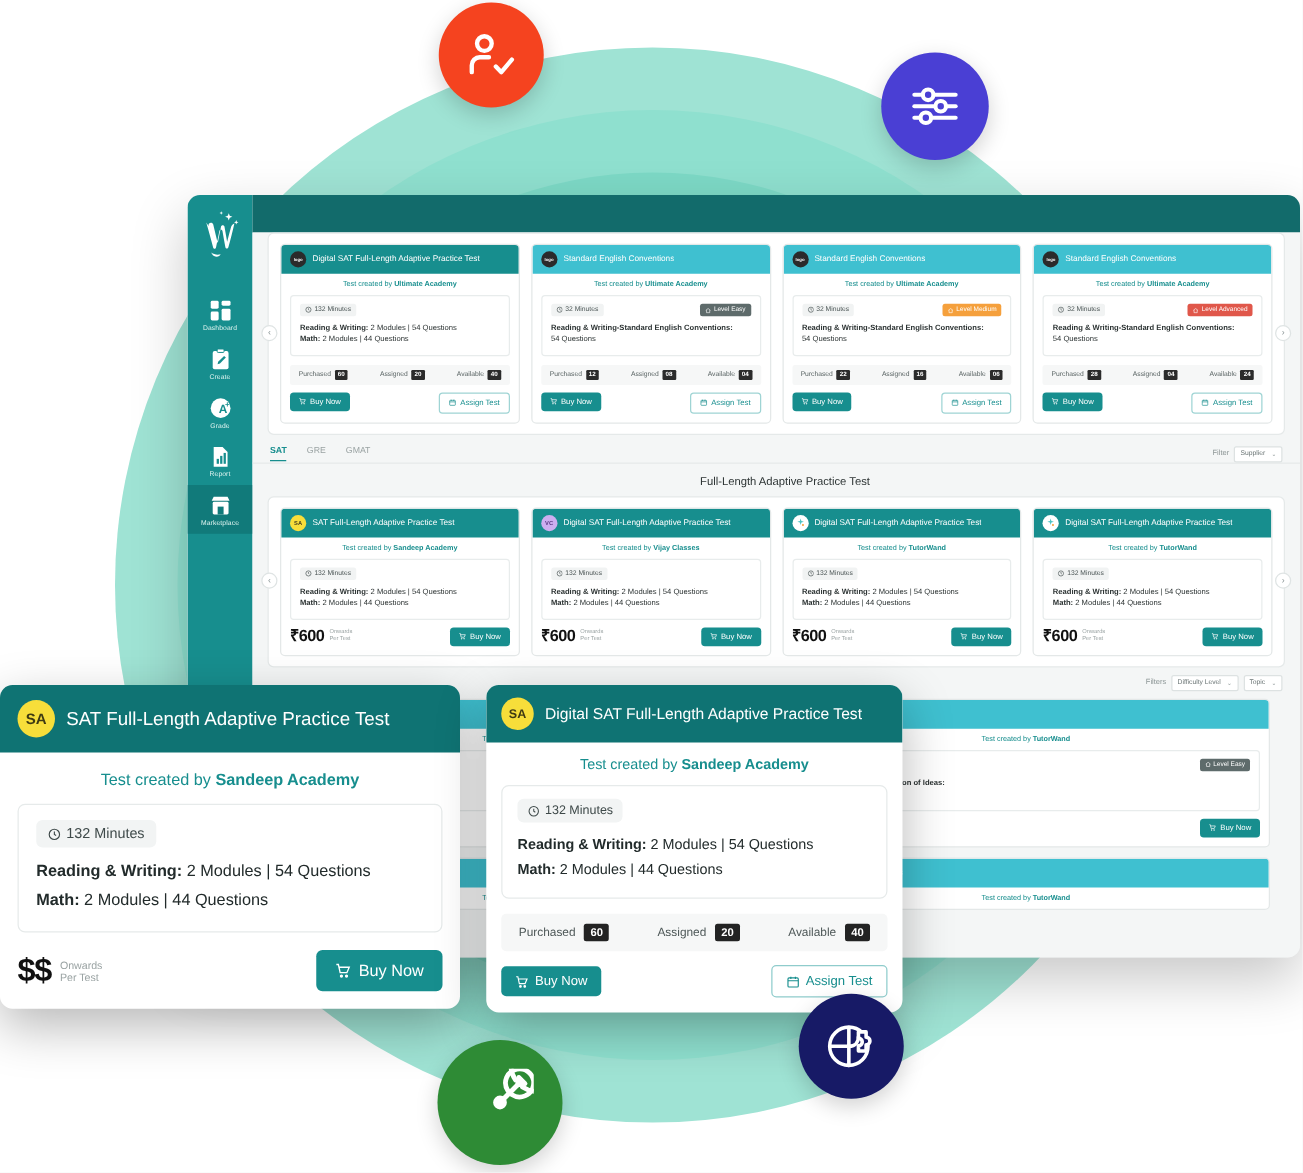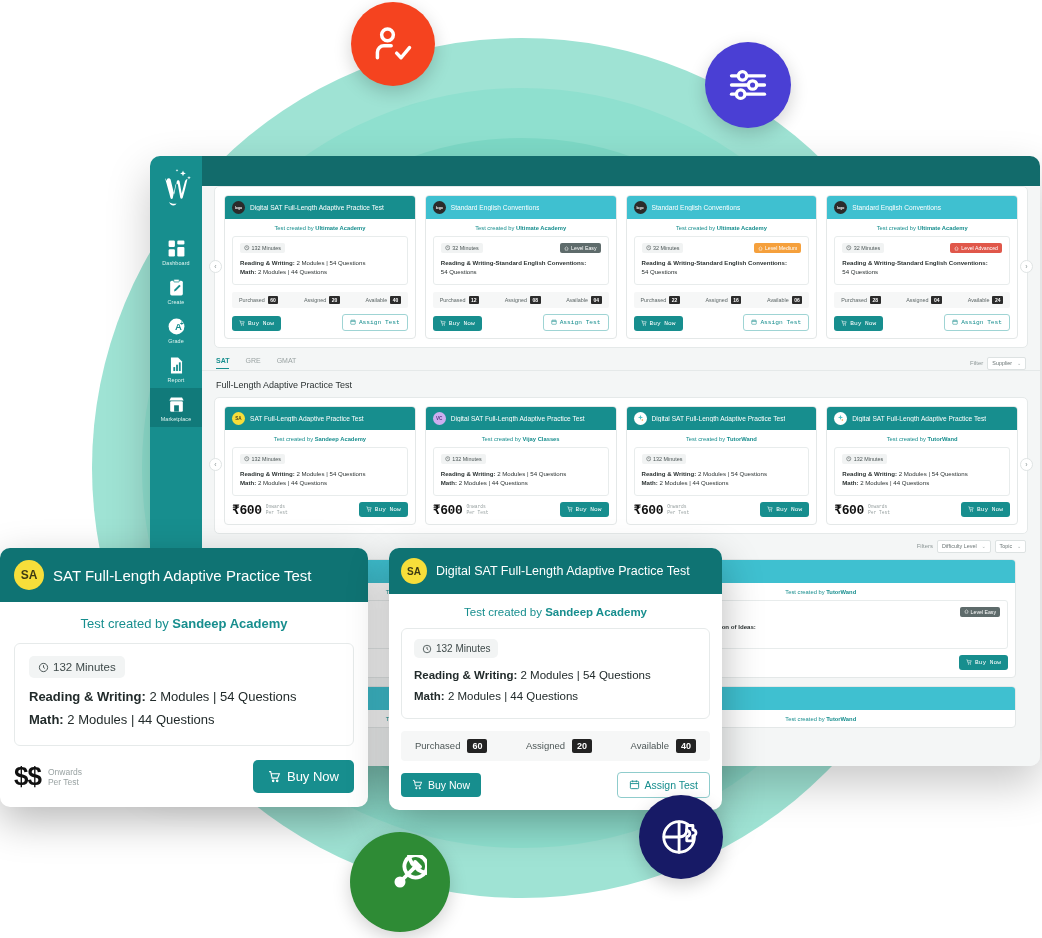--- a/index.html
+++ b/index.html
@@ -96,22 +96,22 @@
   .chip-level.advanced { background:#e0574a; }
   .info-line { font-size:6.1px; color:#2c3333; line-height:1.55; }
   .info-line b { font-weight:700; }
 
   .tcard-stats { display:flex; justify-content:space-between; background:#f6f7f7;
                  margin:7px 7px 0; padding:4px 7px; border-radius:2px; }
   .stat { font-size:5.4px; color:#5c6666; display:flex; align-items:center; gap:3px; }
   .stat .num { background:#2b2b2b; color:#fff; border-radius:1px; padding:1px 2.5px;
                font-size:5px; font-weight:700; }
 
-  .tcard-foot { display:flex; align-items:flex-end; justify-content:space-between;
-                padding:6px 7px 7px; margin-top:auto;font-family:Liberation Mono, monospace; }
+  .tcard-foot { display:flex; align-items:flex-start; justify-content:space-between;
+                padding:6px 7px 7px; margin-top:auto; }
   .btn-buy { background:#178e8e; color:#fff; border:none; border-radius:3px;
              padding:4px 7px; font-size:6.2px; display:inline-flex; align-items:center;
              gap:3px; cursor:pointer; font-family:inherit; }
   .btn-assign { background:#fff; color:#178e8e; border:1px solid #9fd4d4; border-radius:3px;
                 padding:4px 7px; font-size:6.2px; display:inline-flex; align-items:center;
                 gap:3px; cursor:pointer; font-family:inherit; }
   .price { display:flex; align-items:flex-end; gap:4px; }
   .price-amt { font-size:13px; font-weight:700; color:#111; letter-spacing:-.4px; line-height:1; }
   .price-sub { font-size:4.6px; color:#9aa3a3; line-height:1.25; padding-bottom:1px; }
 
@@ -122,21 +122,21 @@
   .tab { font-size:7px; color:#9aa3a3; padding-bottom:4px; cursor:pointer; }
   .tab.active { color:#178e8e; font-weight:700; border-bottom:1.6px solid #178e8e; }
   .filter-group { display:flex; align-items:center; gap:4px; }
   .filter-label { font-size:6px; color:#8d9797; }
   .select-box { border:1px solid #dde2e2; background:#fff; border-radius:2px;
                 padding:2.5px 4px; font-size:5.4px; color:#6b7575; display:flex;
                 align-items:center; gap:5px; cursor:pointer; }
   .select-box .chev { font-size:4.6px; color:#9aa3a3; }
   .tabs-divider { height:1px; background:#e5e9e9; margin:0; }
 
-  .sub-title { font-size:9px; color:#2c3333; padding:9px 0 7px 14px; }
+  .sub-title { font-size:9px; color:#2c3333; padding:9px 0 7px 14px;text-align:center; }
 
   
   .popup { position:absolute; background:#fff; border-radius:10px;
            box-shadow:0 14px 40px rgba(0,0,0,.28); overflow:hidden; z-index:50; }
   .popup-left   { left:0px;   top:548px; width:368px; }
   .popup-center { left:389px; top:548px; width:333px; }
   .popup-head { background:#0f7373; display:flex; align-items:center; gap:9px; padding:12px 14px; }
   .popup-head.small { padding:10px 12px; }
   .popup-avatar { width:30px; height:30px; border-radius:50%; background:#f7de3a;
                   color:#3e3a13; font-weight:700; font-size:12px; display:flex;

